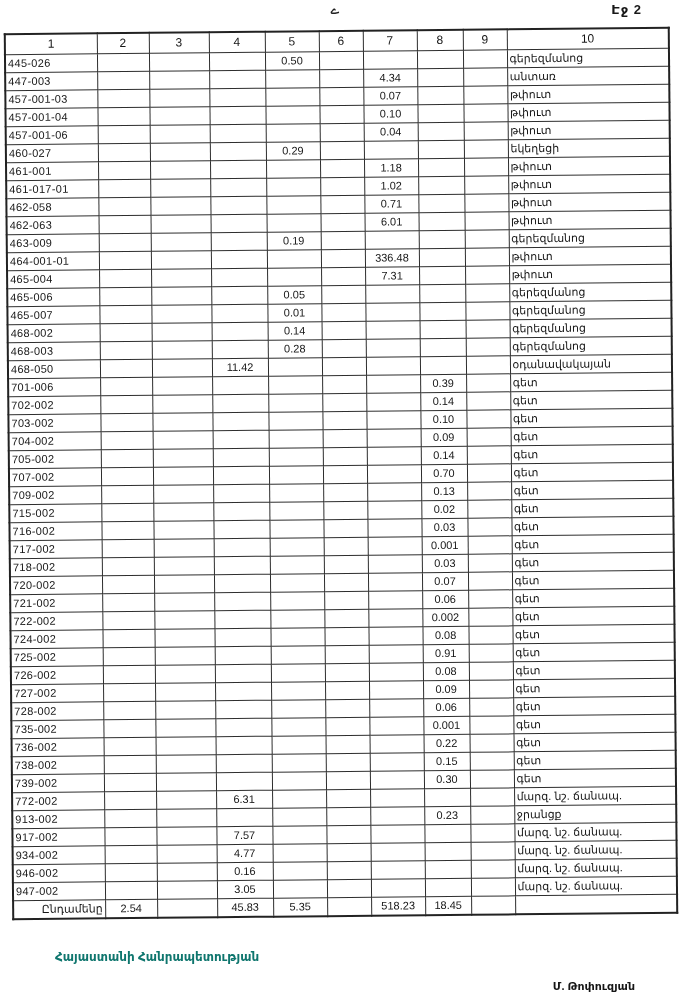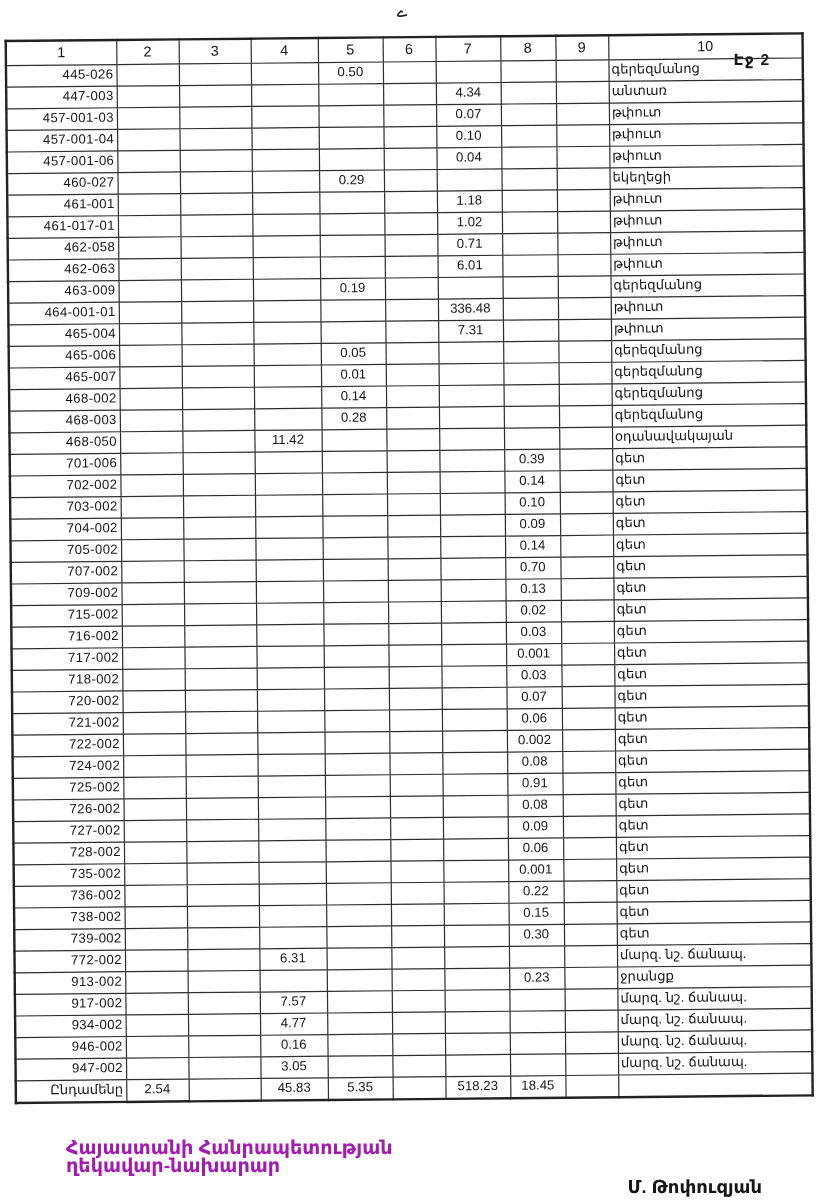--- a/index.html
+++ b/index.html
@@ -25,21 +25,20 @@
     transform: rotate(-8deg);
   }
   .page-label {
     position: absolute;
     top: 2px;
     right: 38px;
     font-size: 13px;
     font-weight: bold;
     color: #181818;
     letter-spacing: 1px;
-    margin-top: 40px;
   }
   .table-wrap {
     position: absolute;
     top: 30px;
     left: 8px;
     width: 664px;
     transform: rotate(-0.55deg);
     transform-origin: 50% 50%;
   }
   table.sheet {
@@ -60,21 +59,21 @@
   }
   table.sheet {
     border: 2px solid #222;
   }
   table.sheet th {
     text-align: center;
     font-size: 12px;
     height: 19px;
   }
   td.code {
-    text-align: right;
+    text-align: left;
     padding-left: 5px;
     letter-spacing: 0.3px;
   }
   td.num {
     text-align: center;
   }
   td.landtype {
     text-align: left;
     padding-left: 4px;
   }
@@ -83,31 +82,31 @@
     font-size: 11.5px;
   }
   tr.total-row td {
     border-top: 1.5px solid #222;
   }
   .footer {
     position: absolute;
     left: 55px;
     top: 950px;
     width: 580px;
-    font-size: 16px;
+    font-size: 12px;
     font-weight: bold;
-    color: #a21caf;
+    color: #0f766e;
     line-height: 15px;
   }
   
   .sig-inline {
     position: absolute;
     right: 45px;
     top: 980px;
-    font-size: 15px;
+    font-size: 11px;
     font-weight: bold;
     color: #161616;
   }
 </style>
 </head>
 <body>
 
 <div class="page">
 
   <span class="squiggle">ے</span>
@@ -718,18 +717,17 @@
             <td class="num">18.45</td>
             <td class="num"></td>
             <td class="landtype"></td>
           </tr>
         </tbody>
     </table>
   </div>
 
   <div class="footer">
     <div>Հայաստանի Հանրապետության</div>
-    <div>ղեկավար-նախարար</div>
   </div>
 
   <div class="sig-inline">Մ. Թոփուզյան</div>
 
 </div>
 
 </body></html>

